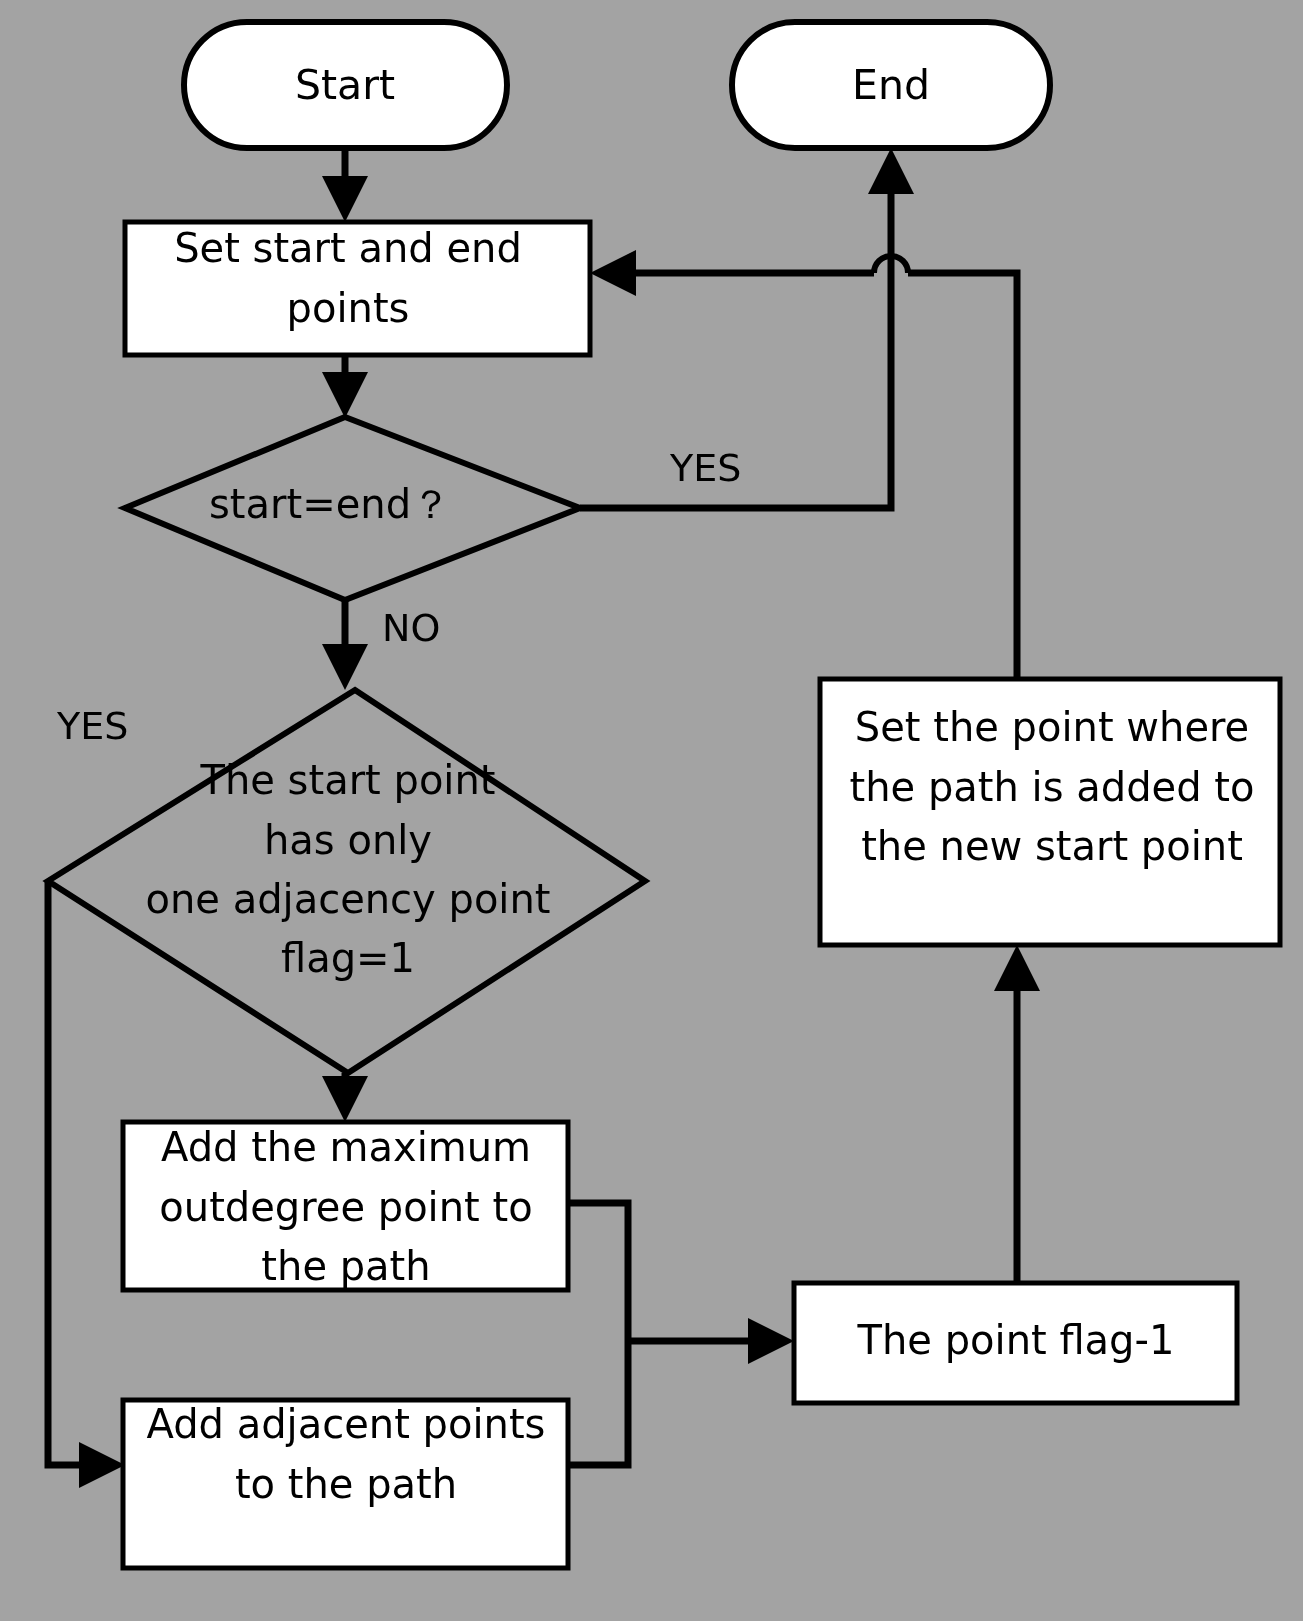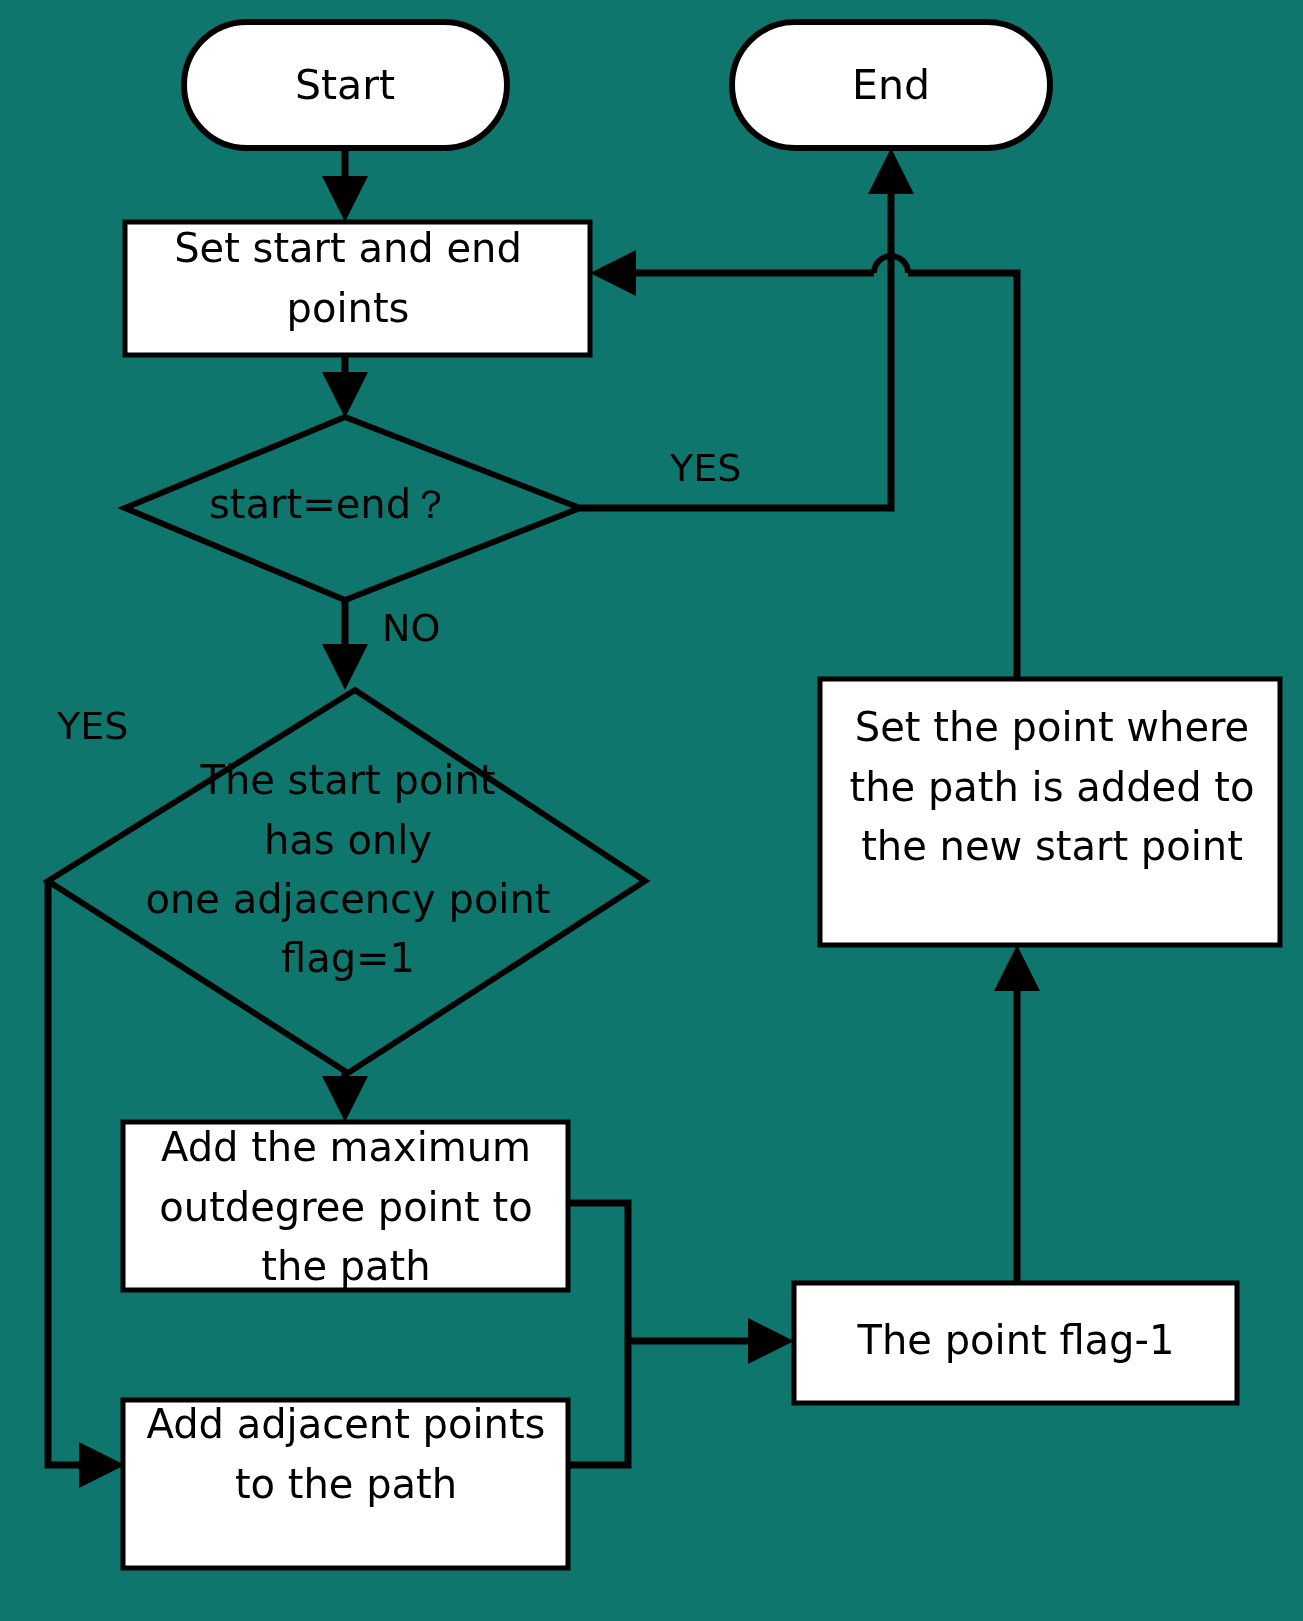--- a/index.html
+++ b/index.html
@@ -5,21 +5,21 @@
 <style>
   html, body {
     margin: 0;
     padding: 0;
     background: #ffffff;
   }
   #page {
     position: relative;
     width: 1303px;
     height: 1621px;
-    background: #0f766e;
+    background: #a3a3a3;
     overflow: hidden;
     font-family: "DejaVu Sans", sans-serif;
   }
   #flow-svg {
     position: absolute;
     left: 0;
     top: 0;
     width: 1303px;
     height: 1621px;
   }

